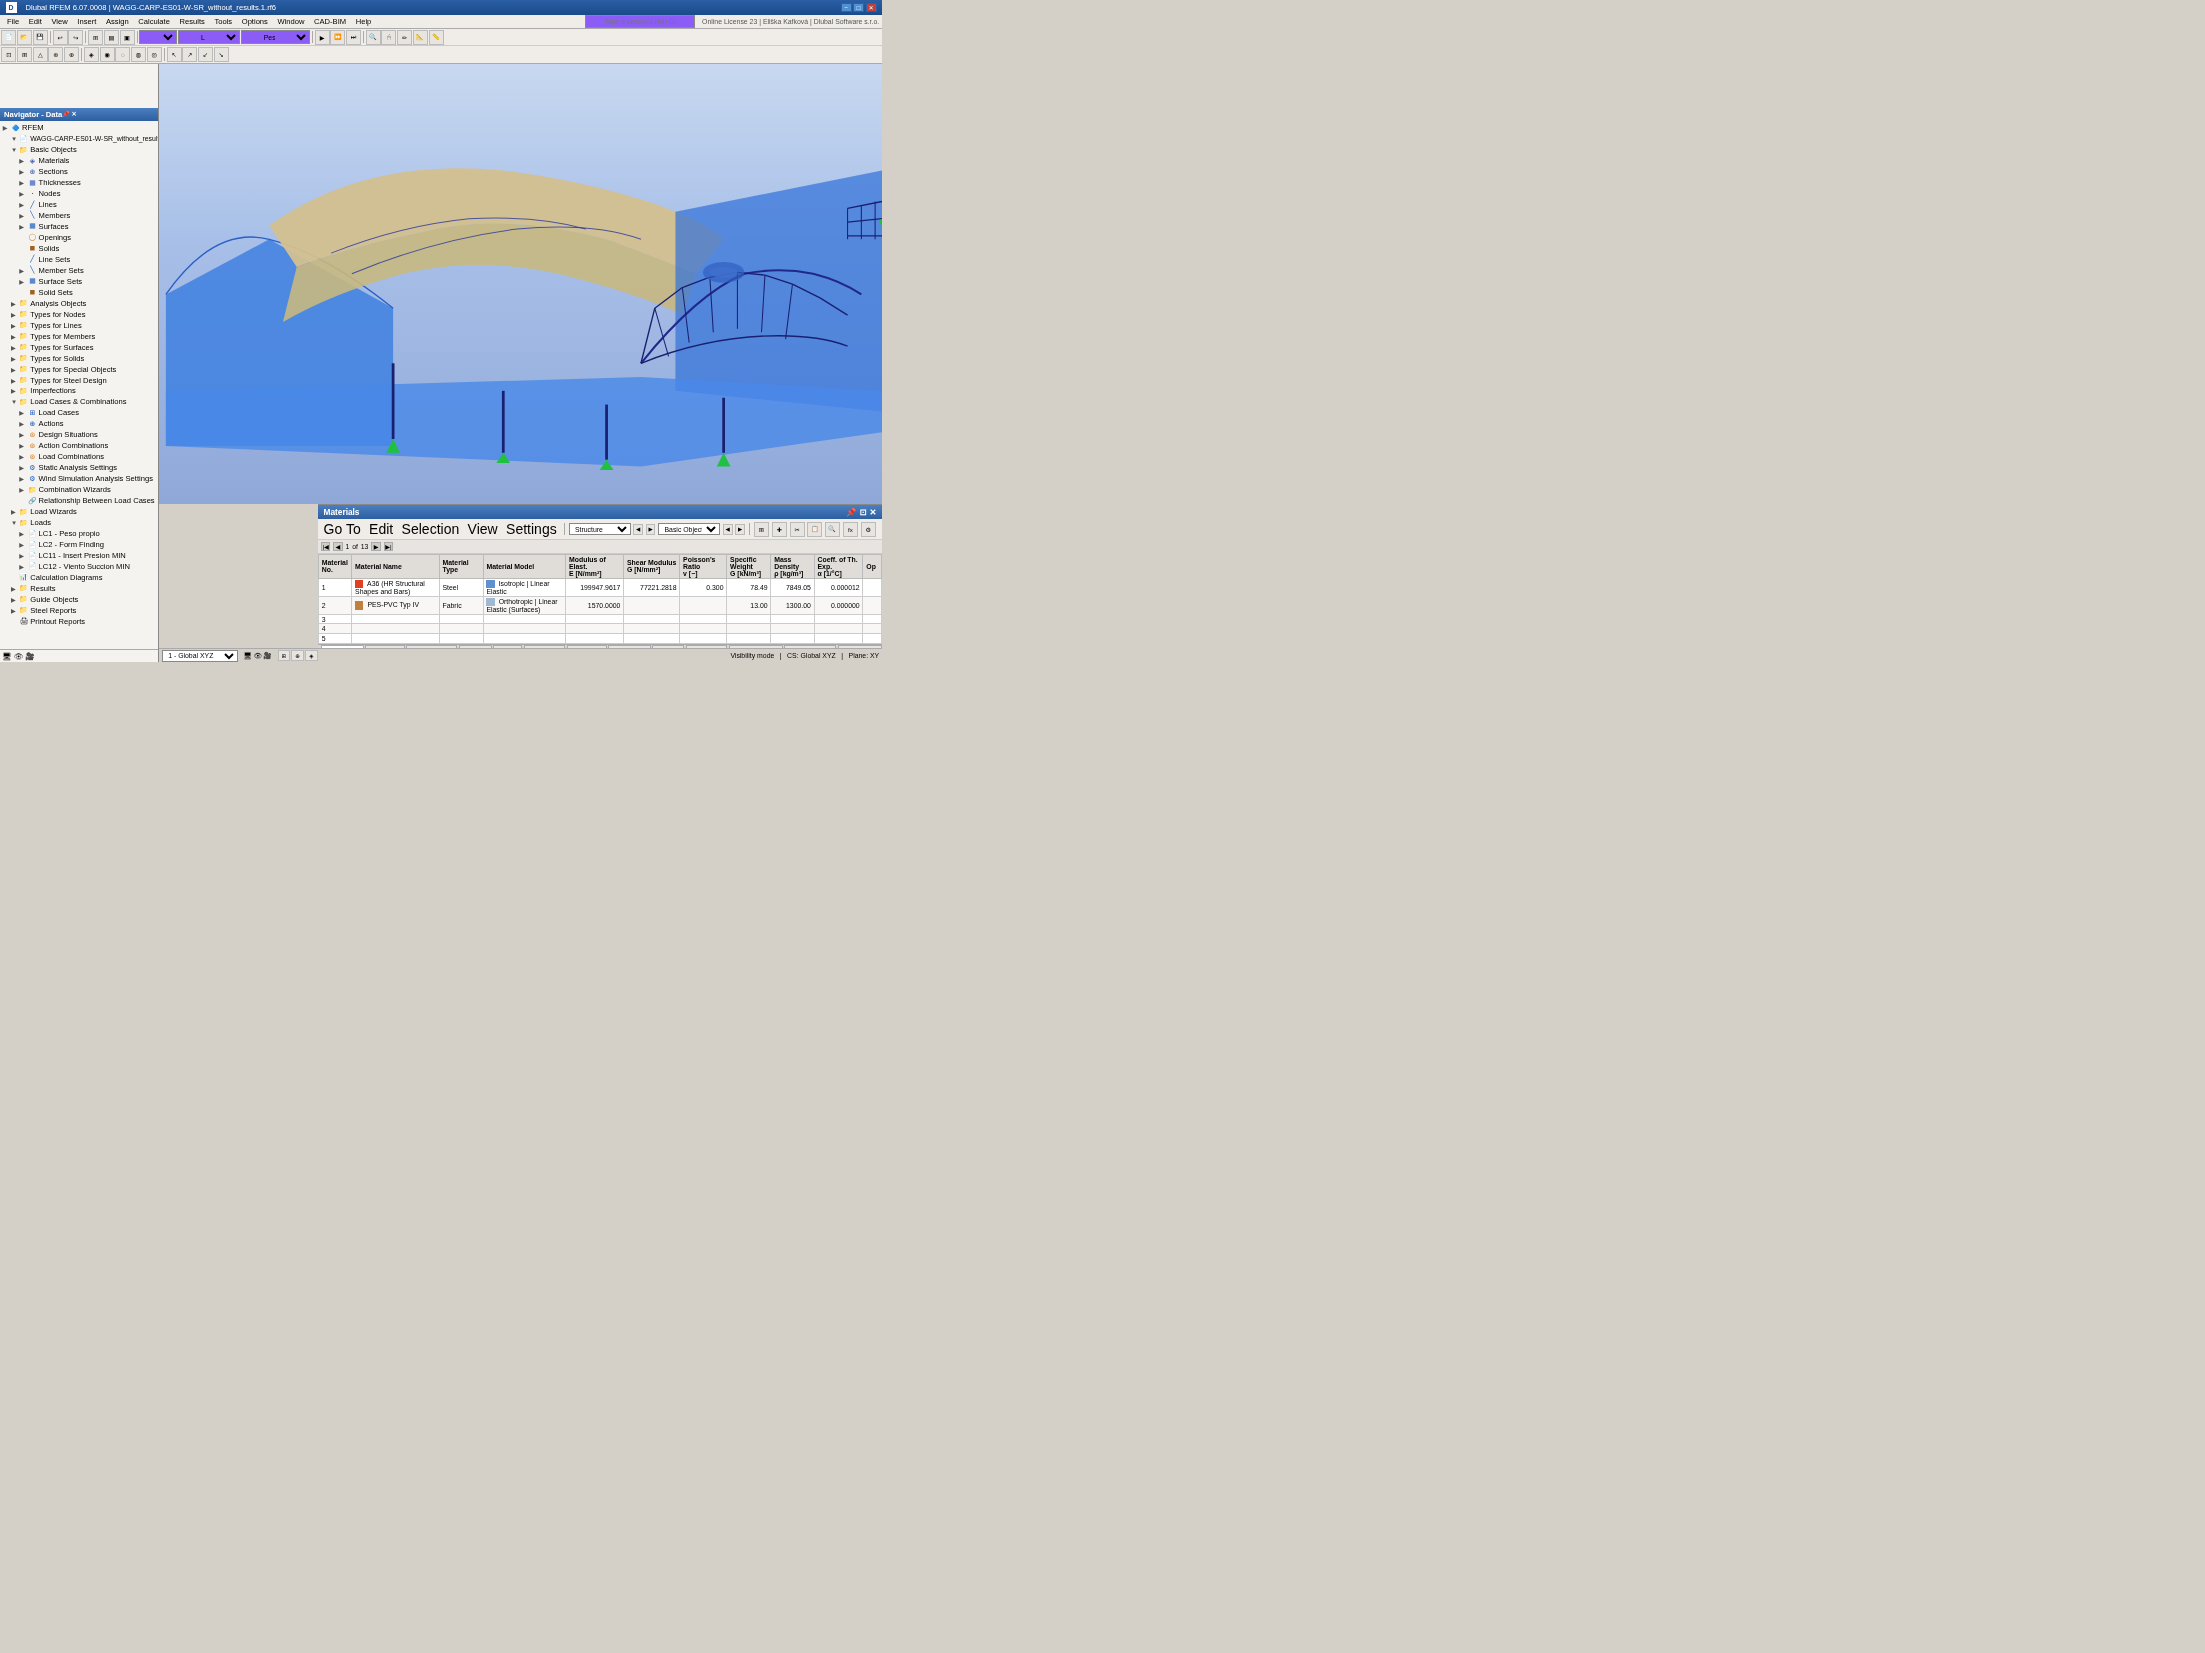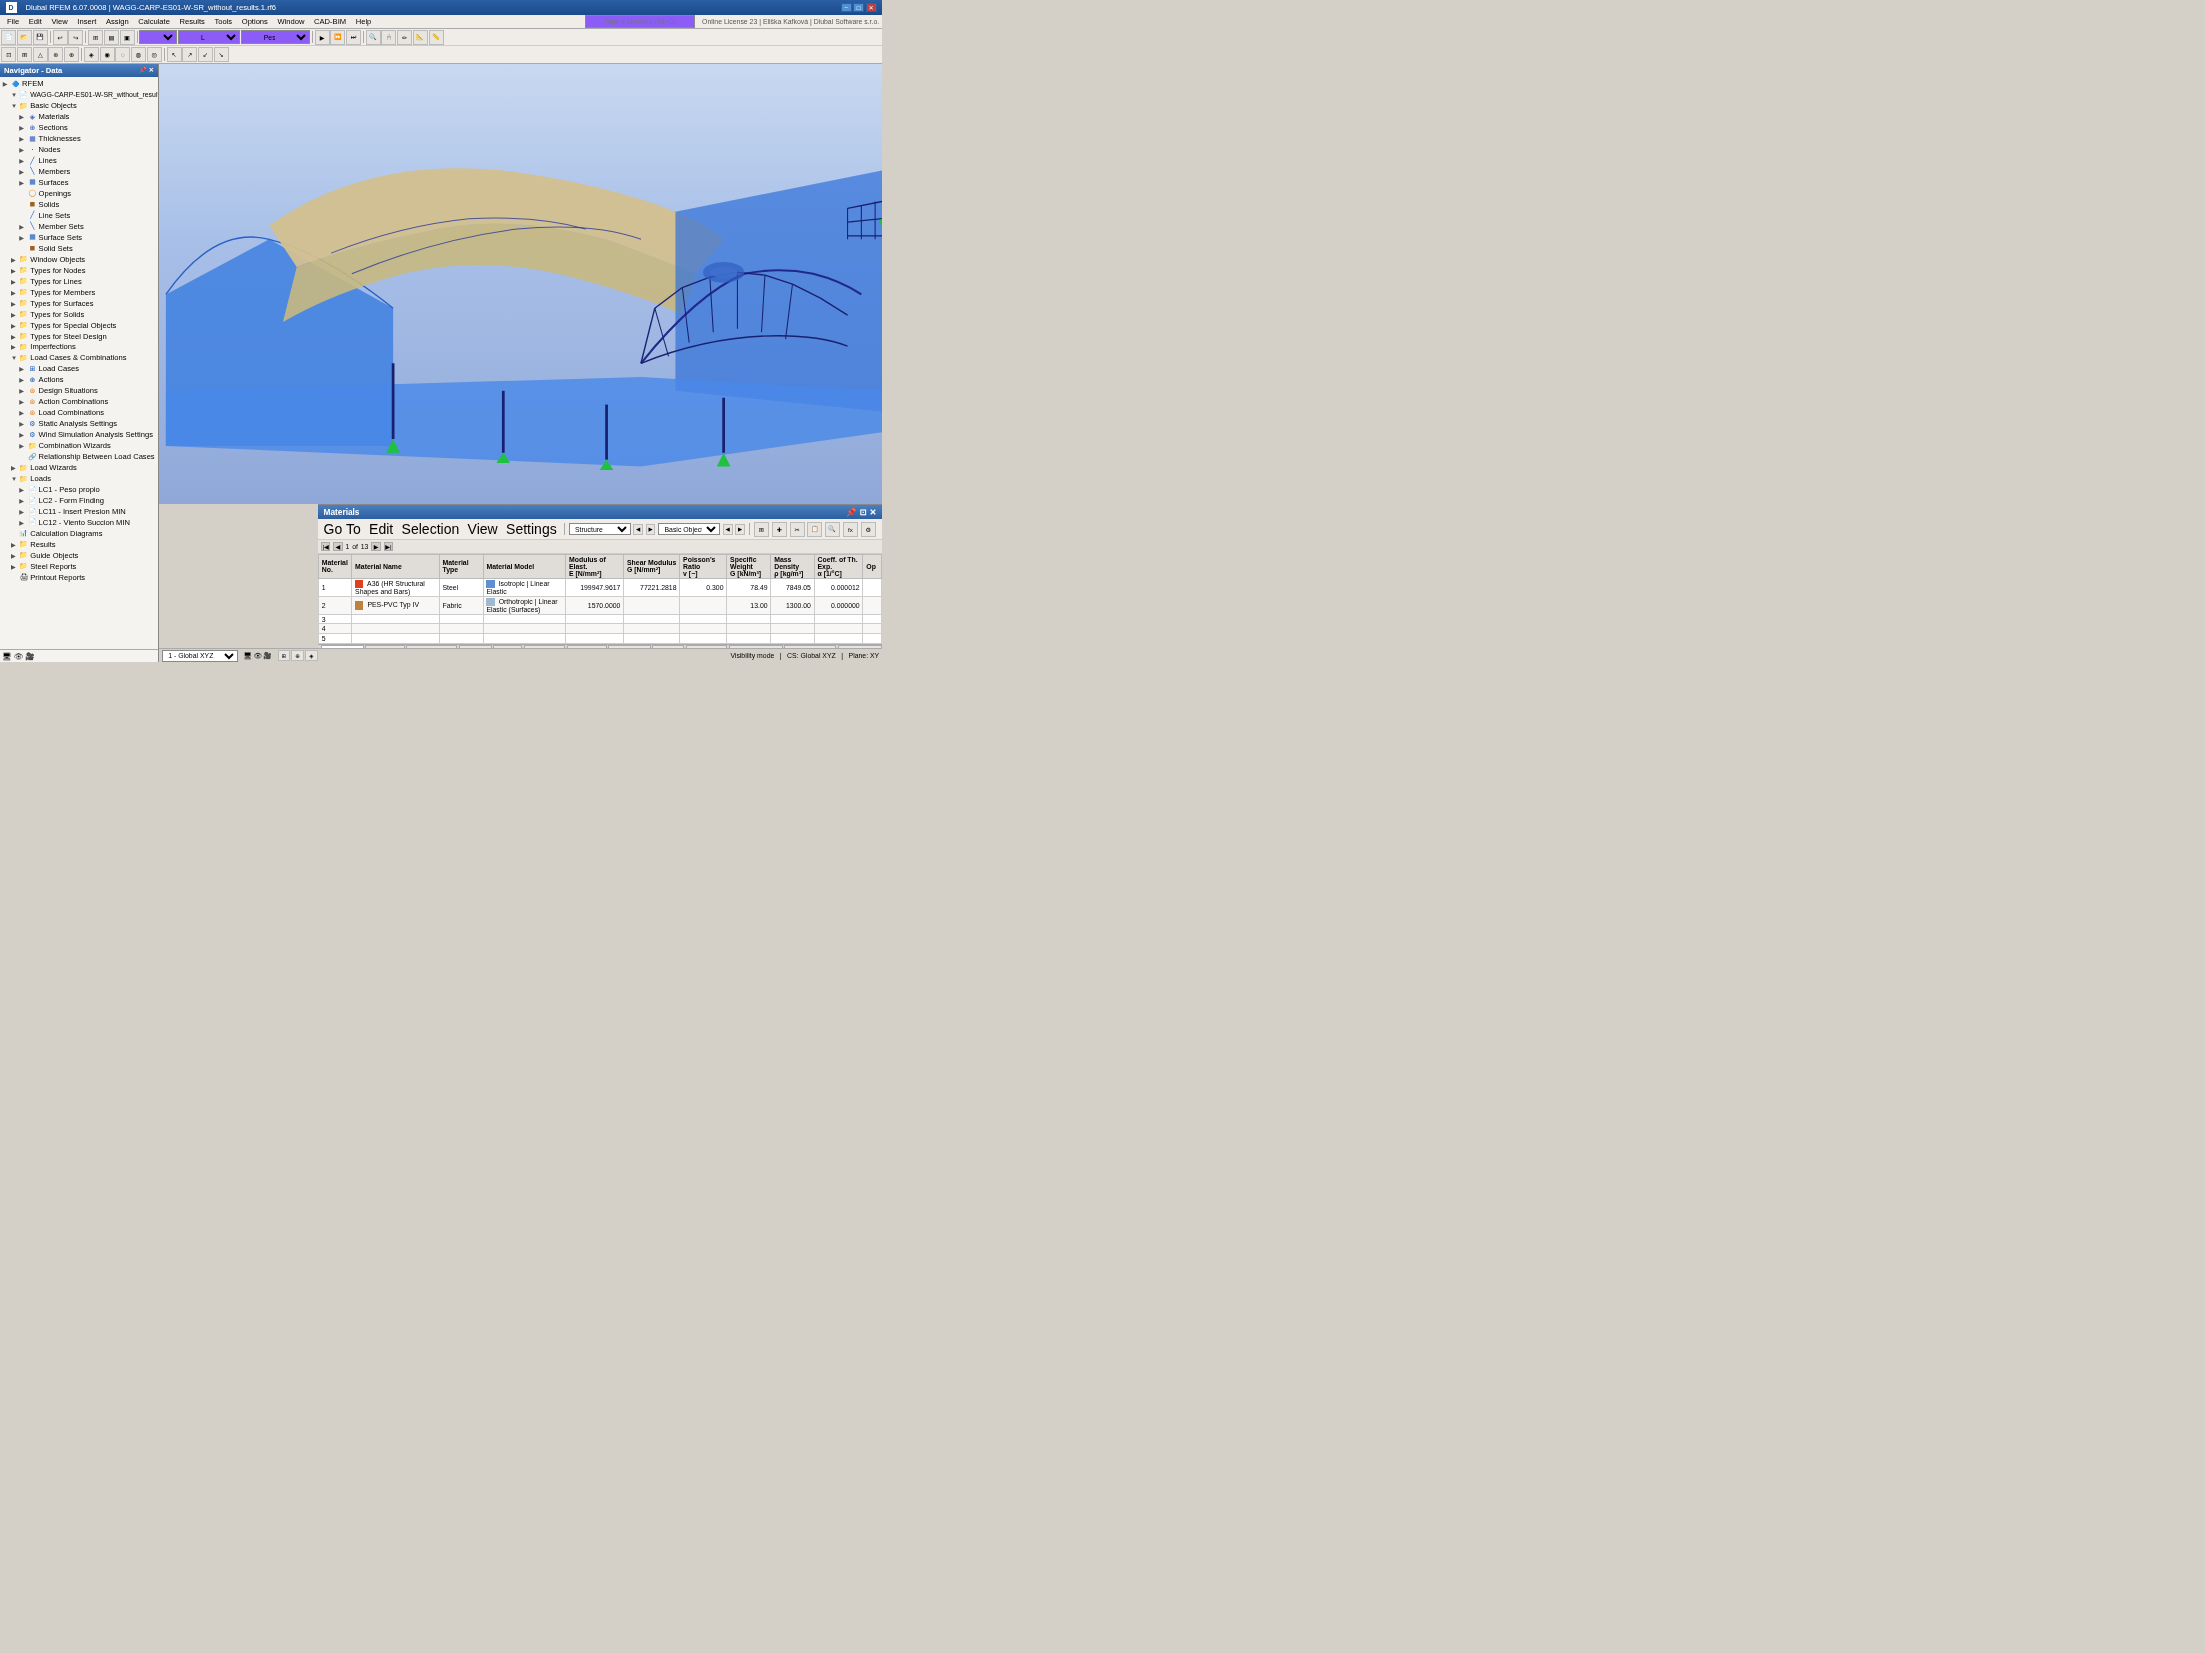--- a/index.html
+++ b/index.html
@@ -71,22 +71,22 @@
       flex-direction: column;
       flex-shrink: 0;
     }
     .navigator-header {
       background: linear-gradient(to bottom, #4a7fc1, #2d5fa0);
       color: white;
       padding: 2.1px 4.1px;
       font-size: 7.6px;
       font-weight: bold;
       display: flex;
-      justify-content: space-between;
       align-items: center;
+      margin-top: 44px;
     }
     .navigator-header-btns { display: flex; gap: 1.4px; }
     .nav-header-btn { font-size: 6.2px; color: white; cursor: pointer; }
     .nav-tree { flex: 1; overflow-y: auto; padding: 1.4px 0; }
     .tree-item {
       display: flex; align-items: center;
       padding: 0.7px 0; cursor: pointer; white-space: nowrap;
       font-size: 7.6px; color: #000;
     }
     .tree-arrow { width: 8.3px; font-size: 6.2px; color: #555; flex-shrink: 0; }
@@ -401,21 +401,21 @@
       </div>
       <div class="tree-item indent-3">
         <span class="tree-arrow"> </span>
         <span class="tree-icon" style="color:#a06020;">◼</span>
         <span class="tree-label">Solid Sets</span>
       </div>
 
       <div class="tree-item indent-2">
         <span class="tree-arrow">▶</span>
         <span class="tree-icon icon-folder">📁</span>
-        <span class="tree-label">Window Objects</span>
+        <span class="tree-label">Analysis Objects</span>
       </div>
 
       <div class="tree-item indent-2">
         <span class="tree-arrow">▶</span>
         <span class="tree-icon icon-folder">📁</span>
         <span class="tree-label">Types for Nodes</span>
       </div>
 
       <div class="tree-item indent-2">
         <span class="tree-arrow">▶</span>

